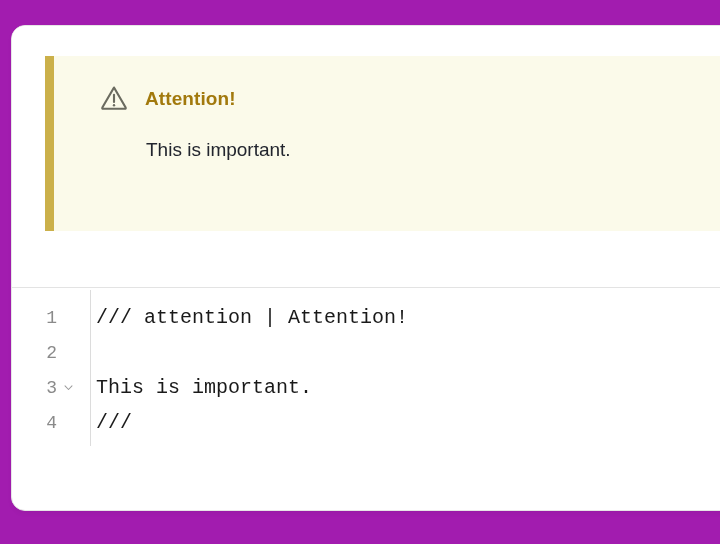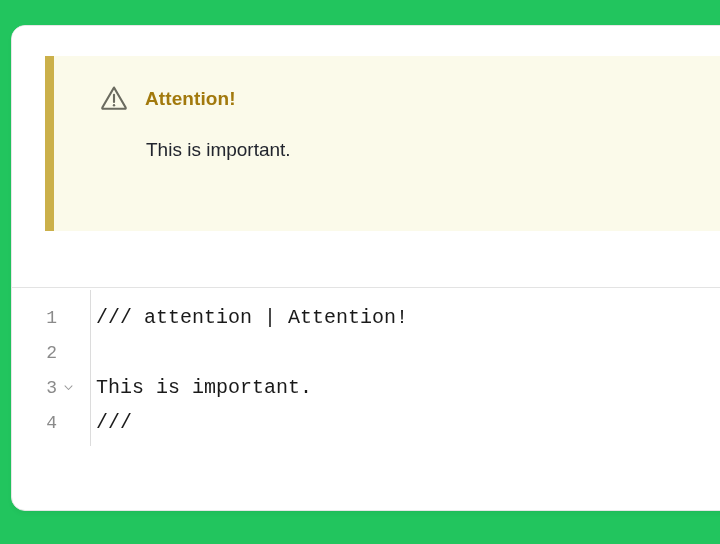--- a/index.html
+++ b/index.html
@@ -13,21 +13,21 @@
     background: #ffffff;
     font-family: "Liberation Sans", sans-serif;
     -webkit-font-smoothing: antialiased;
   }
 
   
   .canvas {
     position: relative;
     width: 720px;
     height: 544px;
-    background: #22c55e;
+    background: #a21caf;
   }
 
   
   .demo-card {
     position: absolute;
     left: 11px;
     top: 25px;
     width: 760px;           
     height: 486px;
     background: #ffffff;

